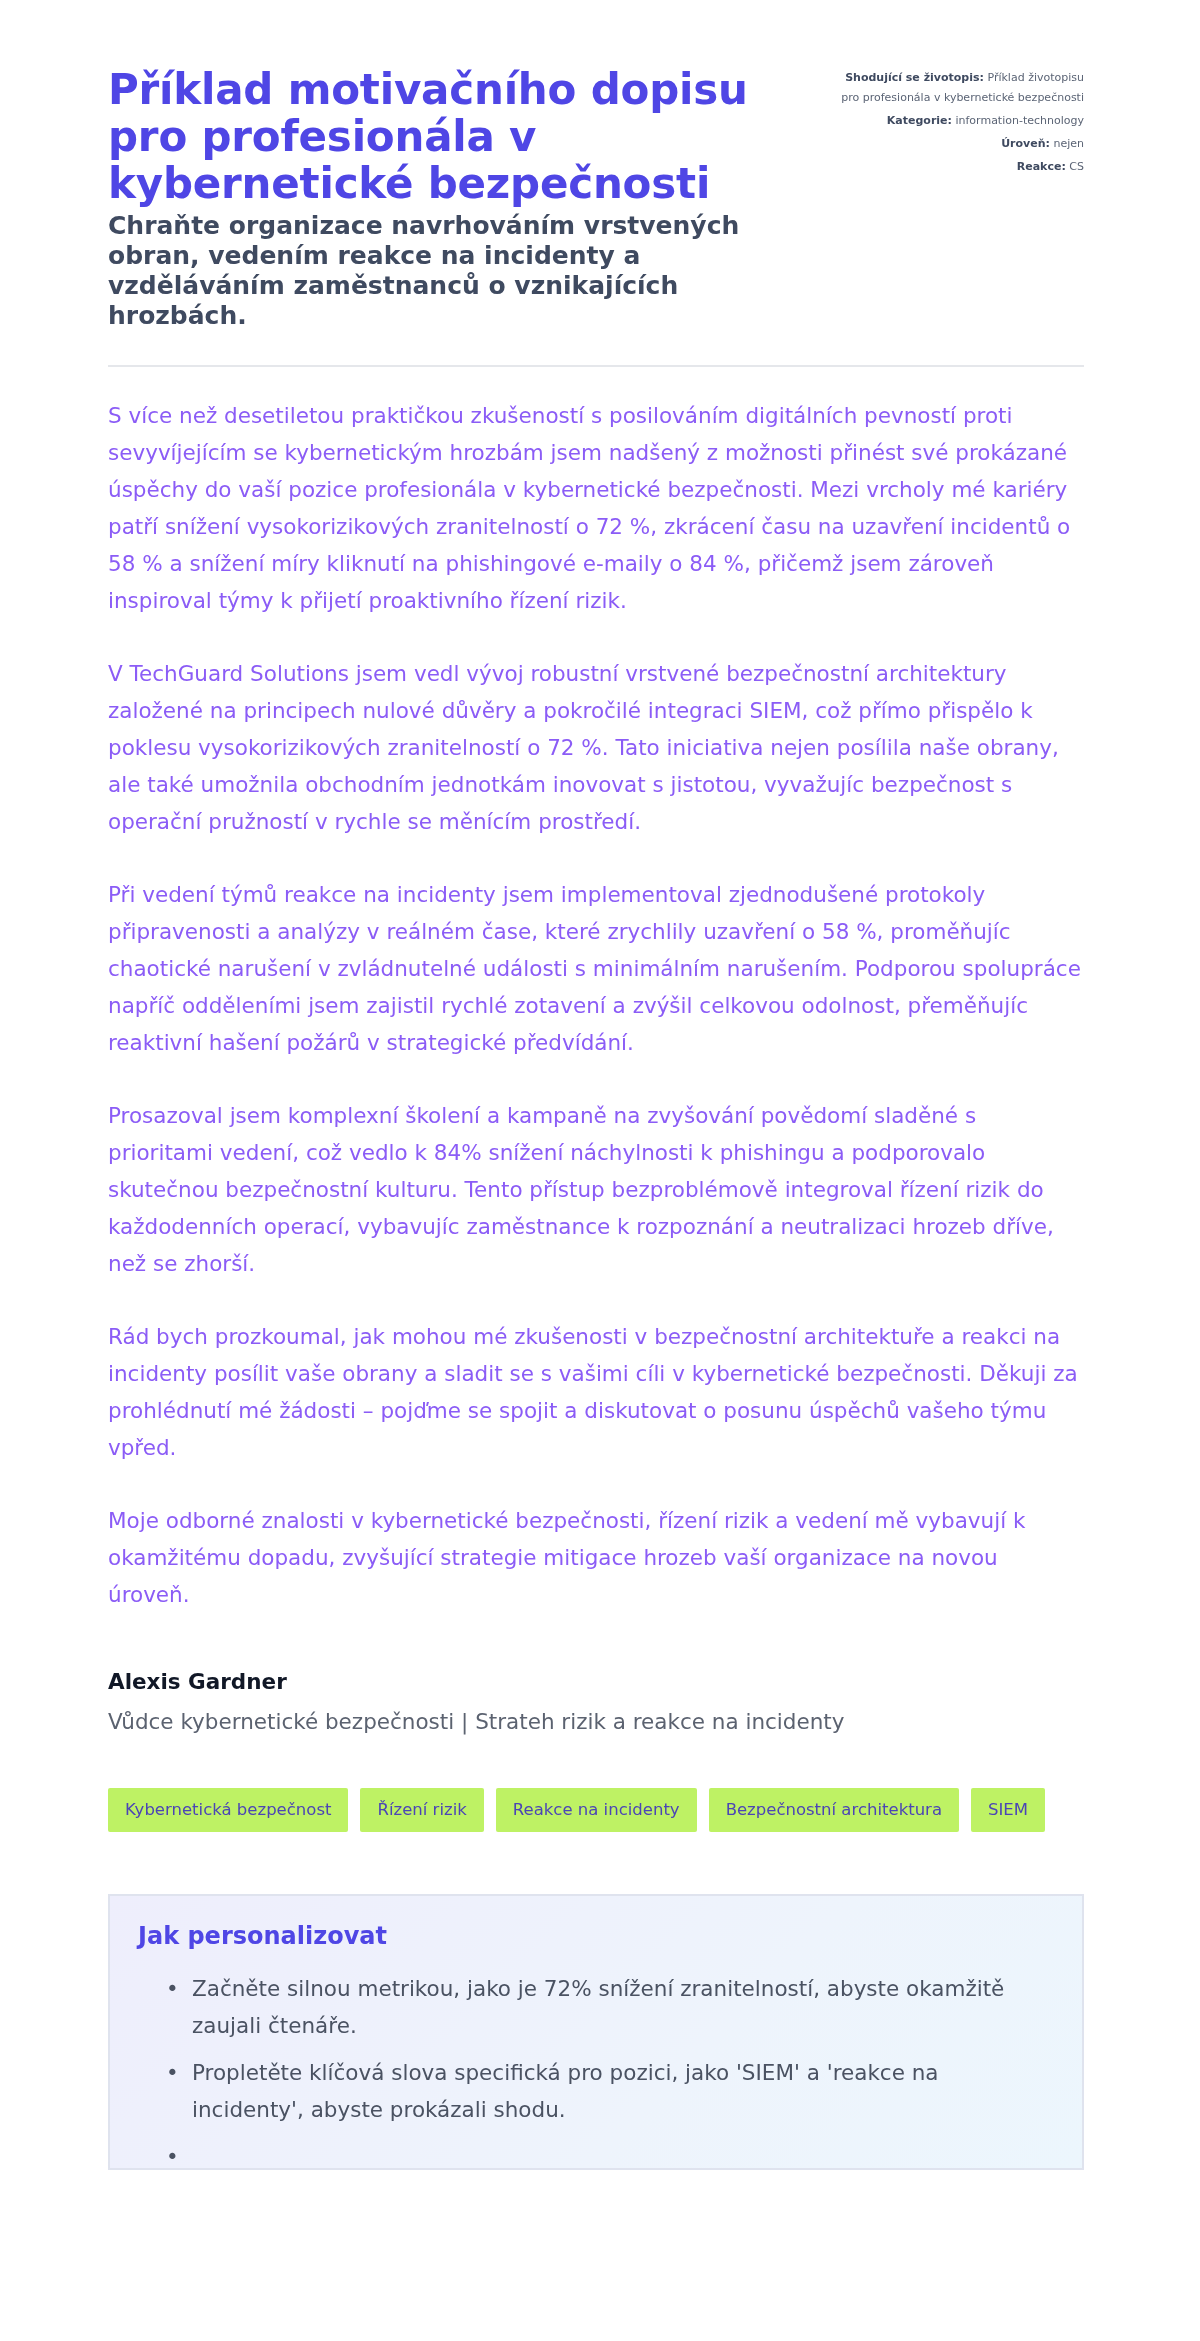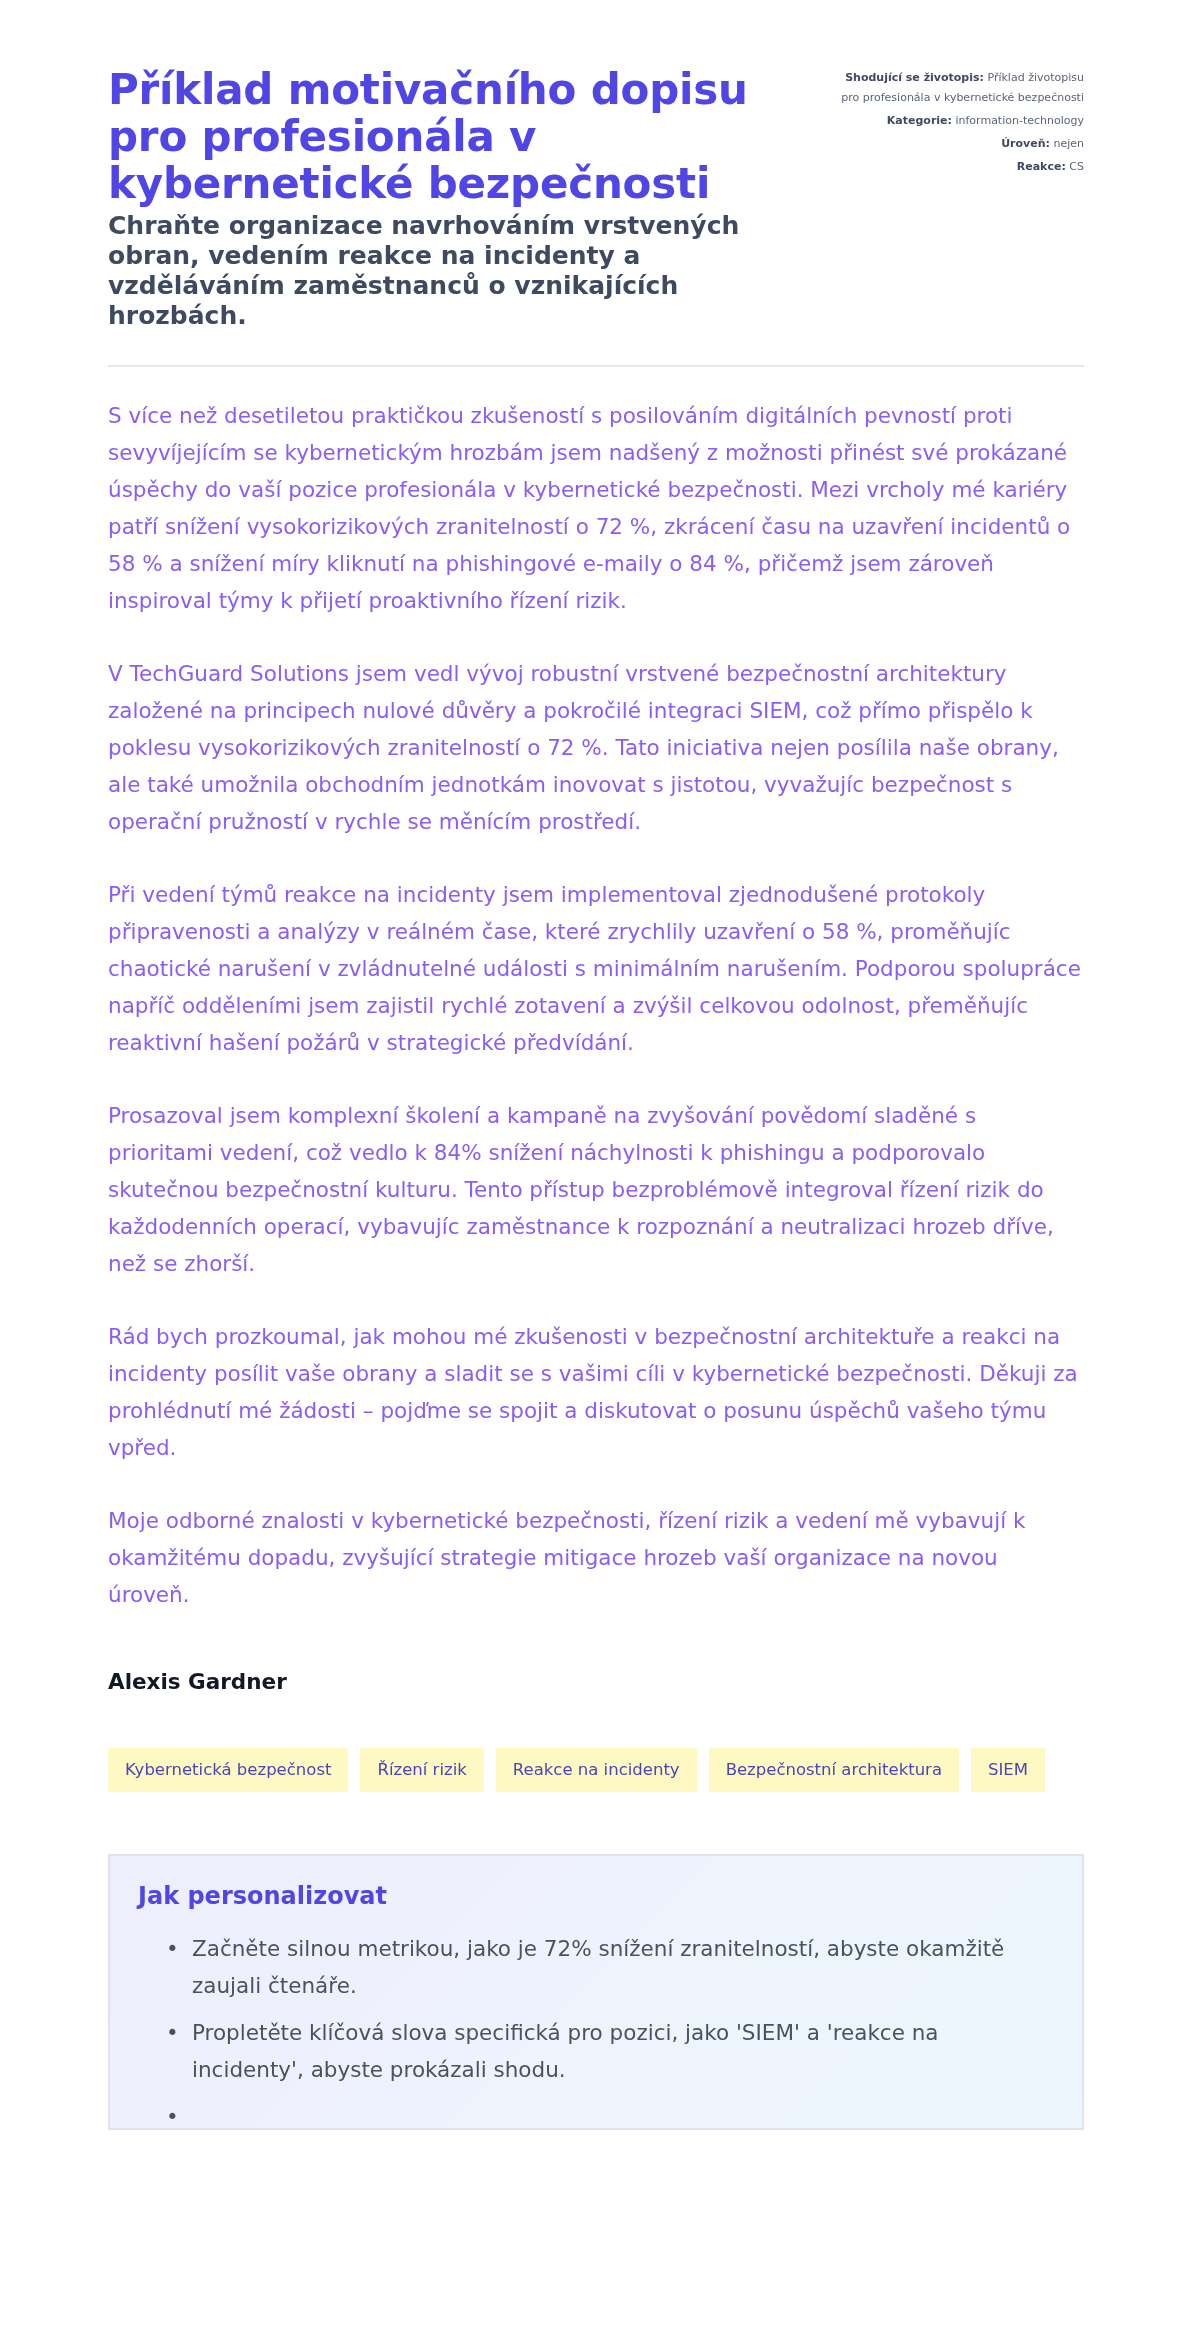--- a/index.html
+++ b/index.html
@@ -70,21 +70,21 @@
       font-size: 21.5px;
       color: #5b6270;
       margin-top: 15px;
     }
     .tags {
       display: flex;
       gap: 12px;
       margin-top: 54px;
     }
     .tag {
-      background: #fef9c3;
+      background: #bef264;
       color: #4b45b5;
       font-size: 16.5px;
       padding: 12px 17px;
       line-height: 20px;
       border-radius: 2px;
     }
     .tips {
       margin-top: 62px;
       border: 2px solid #dfe3ee;
       background: linear-gradient(135deg, #eeeefc 0%, #eef4fc 60%, #ecf6fd 100%);
@@ -150,20 +150,21 @@
     <p>S více než desetiletou praktičkou zkušeností s posilováním digitálních pevností proti sevyvíjejícím se kybernetickým hrozbám jsem nadšený z možnosti přinést své prokázané úspěchy do vaší pozice profesionála v kybernetické bezpečnosti. Mezi vrcholy mé kariéry patří snížení vysokorizikových zranitelností o 72 %, zkrácení času na uzavření incidentů o 58 % a snížení míry kliknutí na phishingové e-maily o 84 %, přičemž jsem zároveň inspiroval týmy k přijetí proaktivního řízení rizik.</p>
     <p>V TechGuard Solutions jsem vedl vývoj robustní vrstvené bezpečnostní architektury založené na principech nulové důvěry a pokročilé integraci SIEM, což přímo přispělo k poklesu vysokorizikových zranitelností o 72 %. Tato iniciativa nejen posílila naše obrany, ale také umožnila obchodním jednotkám inovovat s jistotou, vyvažujíc bezpečnost s operační pružností v rychle se měnícím prostředí.</p>
     <p>Při vedení týmů reakce na incidenty jsem implementoval zjednodušené protokoly připravenosti a analýzy v reálném čase, které zrychlily uzavření o 58 %, proměňujíc chaotické narušení v zvládnutelné události s minimálním narušením. Podporou spolupráce napříč odděleními jsem zajistil rychlé zotavení a zvýšil celkovou odolnost, přeměňujíc reaktivní hašení požárů v strategické předvídání.</p>
     <p>Prosazoval jsem komplexní školení a kampaně na zvyšování povědomí sladěné s prioritami vedení, což vedlo k 84% snížení náchylnosti k phishingu a podporovalo skutečnou bezpečnostní kulturu. Tento přístup bezproblémově integroval řízení rizik do každodenních operací, vybavujíc zaměstnance k rozpoznání a neutralizaci hrozeb dříve, než se zhorší.</p>
     <p>Rád bych prozkoumal, jak mohou mé zkušenosti v bezpečnostní architektuře a reakci na incidenty posílit vaše obrany a sladit se s vašimi cíli v kybernetické bezpečnosti. Děkuji za prohlédnutí mé žádosti – pojďme se spojit a diskutovat o posunu úspěchů vašeho týmu vpřed.</p>
     <p>Moje odborné znalosti v kybernetické bezpečnosti, řízení rizik a vedení mě vybavují k okamžitému dopadu, zvyšující strategie mitigace hrozeb vaší organizace na novou úroveň.</p>
   </section>
 
   <section class="signature">
     <div class="sig-name">Alexis Gardner</div>
+    <div class="sig-title">Vůdce kybernetické bezpečnosti | Strateh rizik a reakce na incidenty</div>
   </section>
 
   <div class="tags">
     <span class="tag">Kybernetická bezpečnost</span>
     <span class="tag">Řízení rizik</span>
     <span class="tag">Reakce na incidenty</span>
     <span class="tag">Bezpečnostní architektura</span>
     <span class="tag">SIEM</span>
   </div>
 

